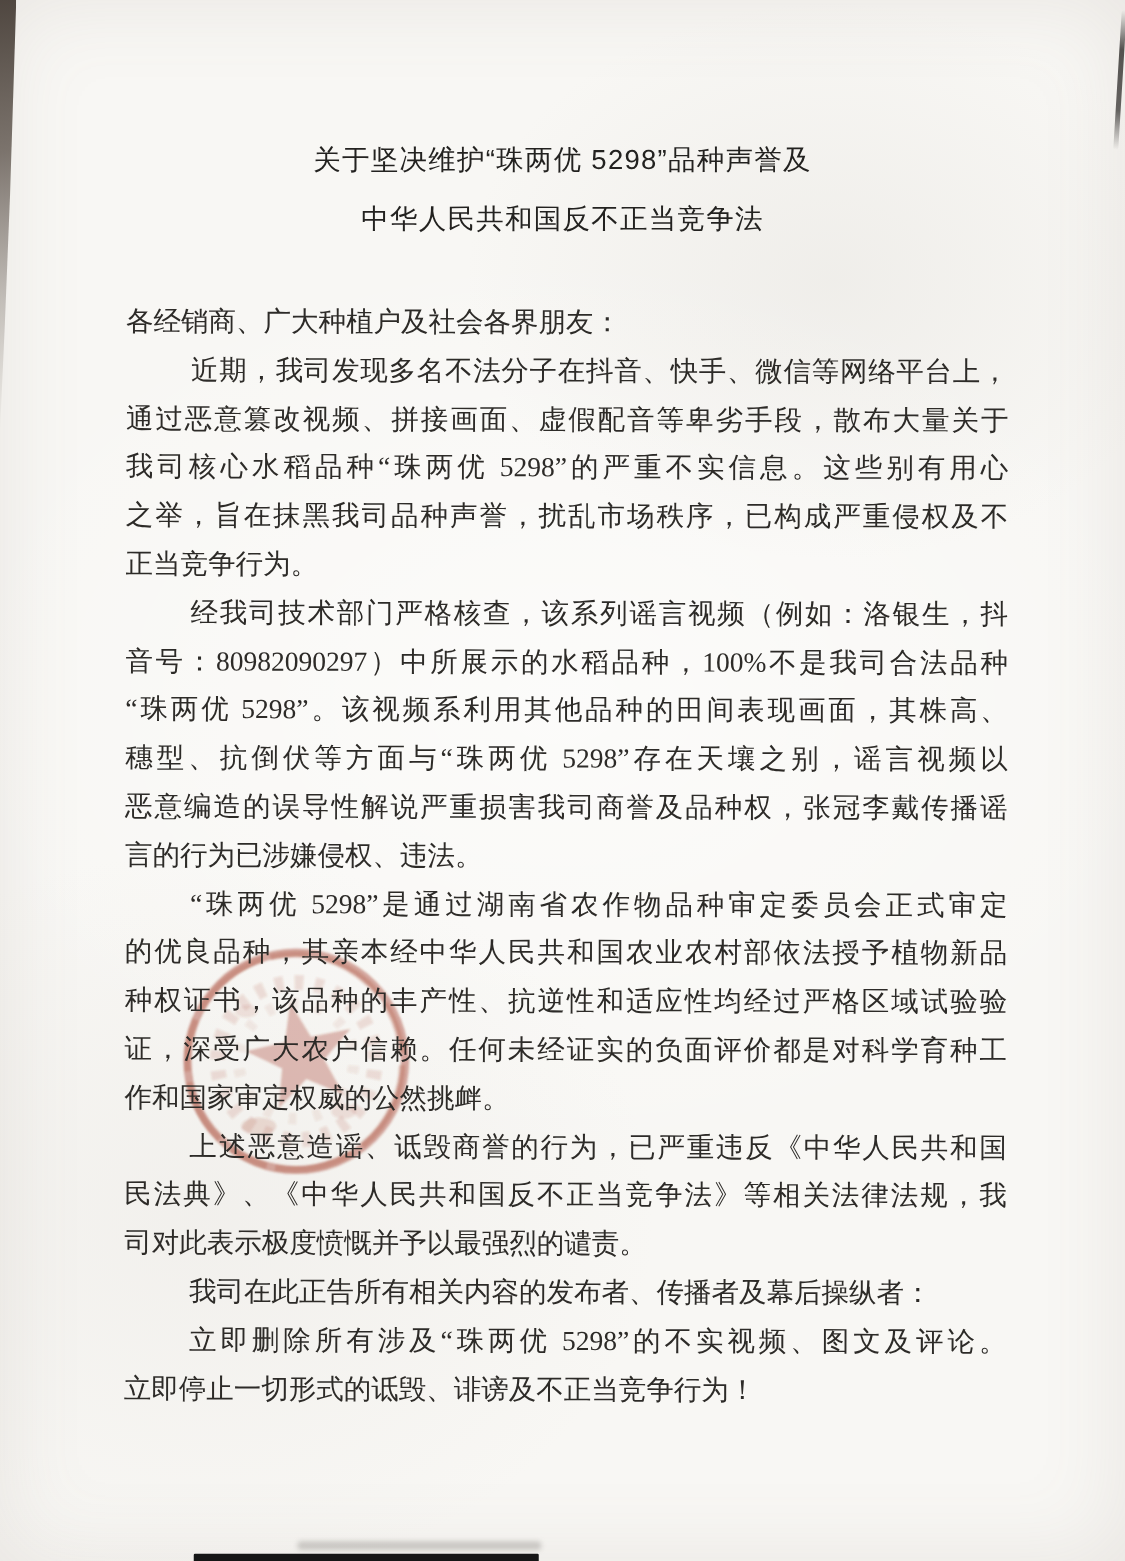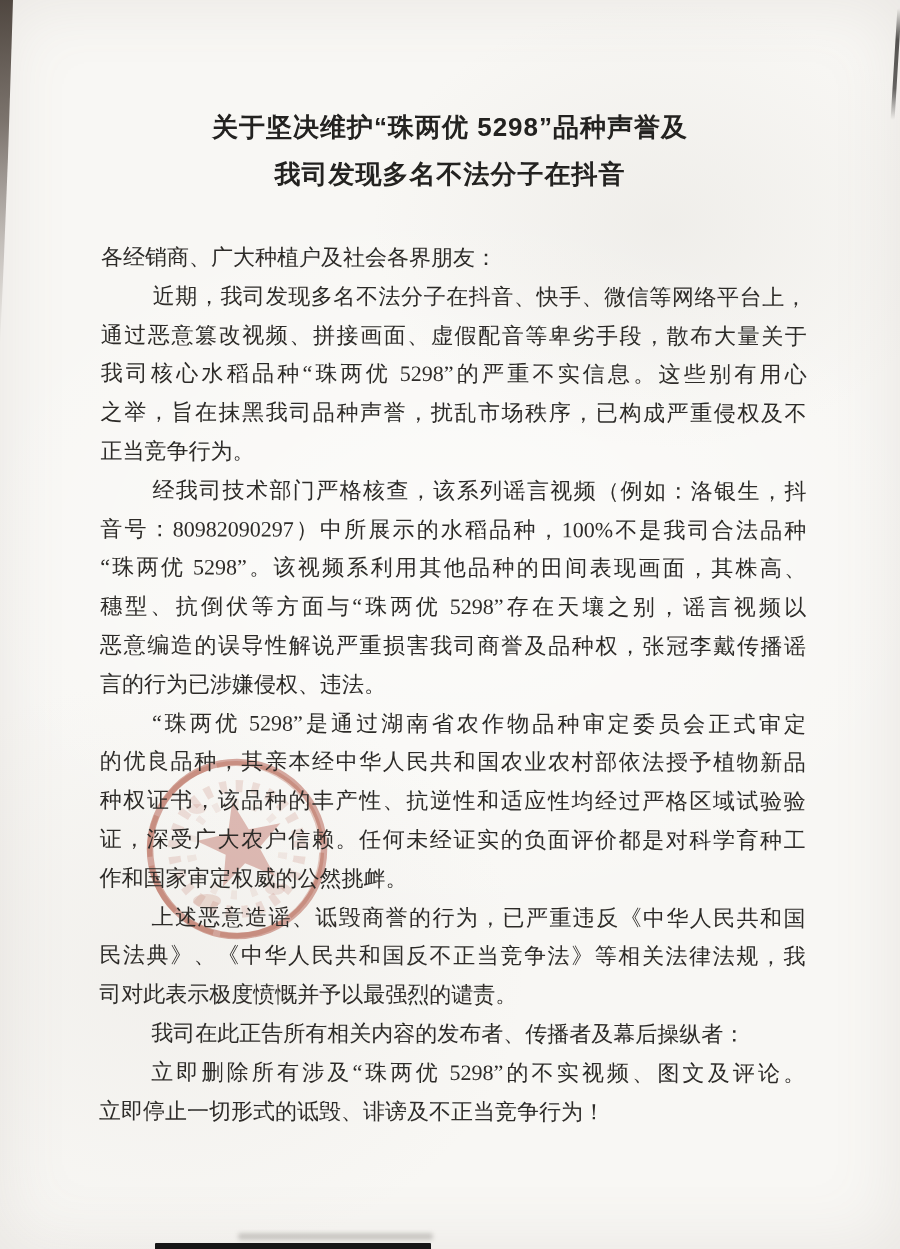--- a/index.html
+++ b/index.html
@@ -38,22 +38,22 @@
   .bottom-smudge {
     position: absolute; left: 238px; top: 1233px; width: 195px; height: 7px;
     background: rgba(125,122,118,0.35); filter: blur(2px); border-radius: 3px;
   }
 
   
   .title-block {
     position: absolute; top: 104px; left: 0; width: 100%;
     text-align: center;
     font-family: "Liberation Sans", "DejaVu Sans", sans-serif;
-    font-weight: bold;
-    font-size: 26px;
+    font-weight: normal;
+    font-size: 22px;
     line-height: 47px;
     letter-spacing: 1px;
     color: #232220;
   }
 
   
   .body-lines {
     position: absolute; left: 100px; top: 239px; width: 706px;
     font-size: 22px;
     color: #2d2b28;
@@ -80,21 +80,21 @@
 
 <div class="page">
 
   <div class="edge-left"></div>
   <div class="edge-right"></div>
   <div class="bottom-smudge"></div>
   <div class="bottom-bar"></div>
 
   <div class="title-block">
     <div>关于坚决维护“珠两优 5298”品种声誉及</div>
-    <div>我司发现多名不法分子在抖音</div>
+    <div>中华人民共和国反不正当竞争法</div>
   </div>
 
   <svg class="stamp" viewBox="0 0 200 200">
     <defs>
       <filter id="soft">
           <feGaussianBlur stdDeviation="0.7"></feGaussianBlur>
         </filter>
     </defs>
     <g filter="url(#soft)">
 

